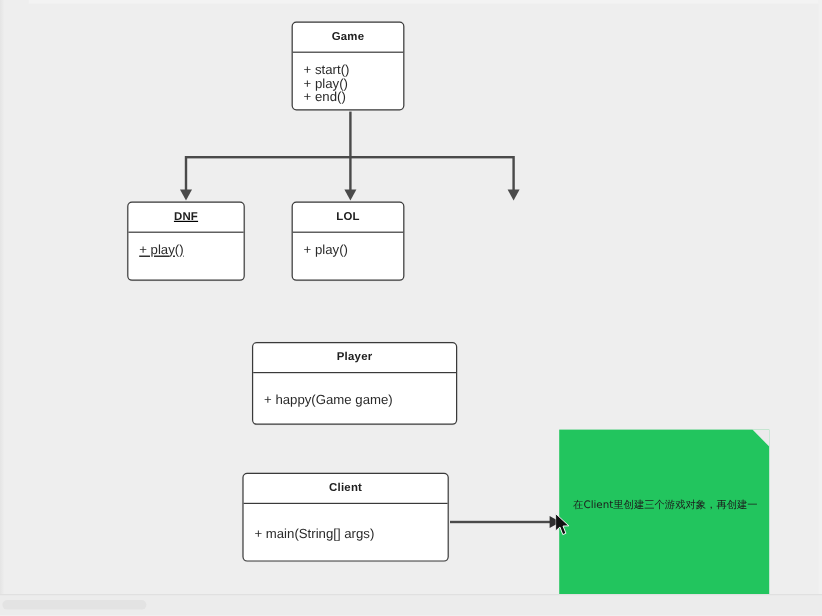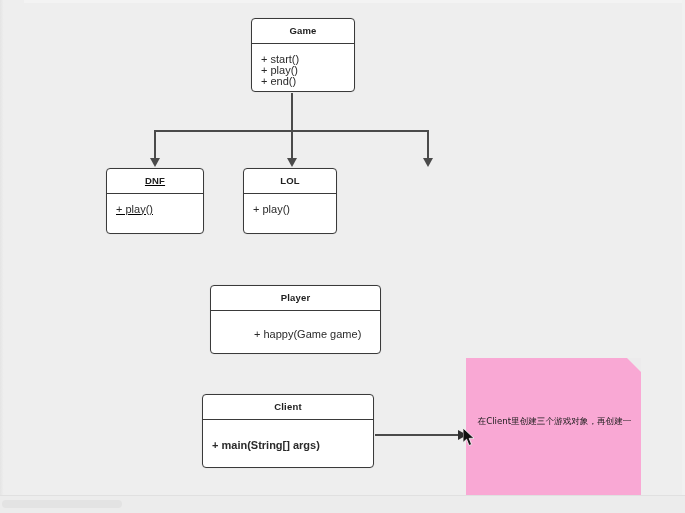--- a/index.html
+++ b/index.html
@@ -112,21 +112,21 @@
     position: absolute;
     width: 0; height: 0;
     border-top: 5px solid transparent;
     border-bottom: 5px solid transparent;
     border-left: 9px solid #2f2f2f;
   }
 
   
   .sticky-note {
     position: absolute;
-    background: #f9a8d4;
+    background: #22c55e;
     box-sizing: border-box;
   }
   .sticky-fold {
     position: absolute;
     right: 0;
     top: 0;
     width: 0; height: 0;
     border-left: 14px solid transparent;
     border-top: 14px solid #ecebec;
   }
@@ -167,21 +167,21 @@
 
   <div class="line-v" style="left:291px; top:130px; height:29px;"></div>
   <div class="arrow-down" style="left:286.8px; top:158px;"></div>
 
   <div class="line-v" style="left:427px; top:130px; height:29px;"></div>
   <div class="arrow-down" style="left:422.8px; top:158px;"></div>
 
   <div class="line-h" style="left:375px; top:434px; width:84px;"></div>
   <div class="arrow-right" style="left:458px; top:430px;"></div>
 
-  <div class="uml-class" style="left:243px; top:18px; width:104px; height:74px;margin-left:8px;">
+  <div class="uml-class" style="left:243px; top:18px; width:94px; height:74px;">
     <div class="uml-title">Game</div>
     <div class="uml-body">
       <div class="uml-member">+ start()</div>
       <div class="uml-member">+ play()</div>
       <div class="uml-member">+ end()</div>
     </div>
   </div>
 
   <div class="uml-class" style="left:106px; top:168px; width:98px; height:66px;text-decoration:underline;">
     <div class="uml-title">DNF</div>
@@ -193,28 +193,28 @@
   <div class="uml-class" style="left:243px; top:168px; width:94px; height:66px;">
     <div class="uml-title">LOL</div>
     <div class="uml-body">
       <div class="uml-member">+ play()</div>
     </div>
   </div>
 
 
   <div class="uml-class" style="left:210px; top:285px; width:171px; height:69px;">
     <div class="uml-title">Player</div>
-    <div class="uml-body" style="padding-top:18px;margin-left:34px;">
+    <div class="uml-body" style="padding-top:18px;">
       <div class="uml-member">+ happy(Game game)</div>
     </div>
   </div>
 
   <div class="uml-class" style="left:202px; top:394px; width:172px; height:74px;">
     <div class="uml-title">Client</div>
-    <div class="uml-body" style="padding-top:20px;font-weight:bold;">
+    <div class="uml-body" style="padding-top:20px;">
       <div class="uml-member">+ main(String[] args)</div>
     </div>
   </div>
 
   <div class="sticky-note" style="left:466px; top:358px; width:175px; height:138px;">
     <div class="sticky-fold"></div>
     <div class="sticky-text">
       <div>在Client里创建三个游戏对象，再创建一</div>
     </div>
   </div>

